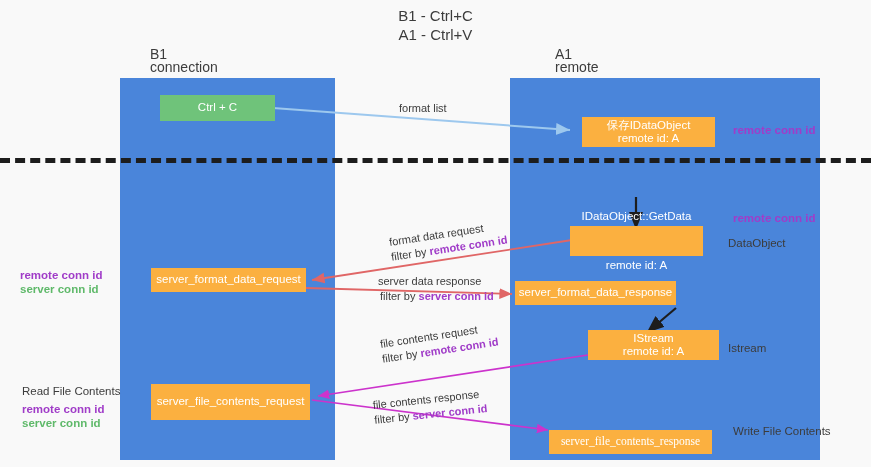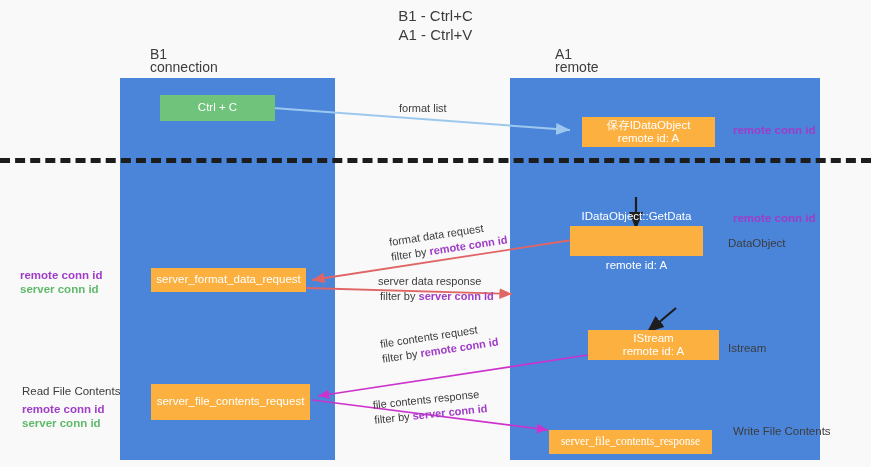--- a/index.html
+++ b/index.html
@@ -124,20 +124,23 @@
 
   <div class="abs node orange" style="left:570px;top:226px;width:133px;height:30px;gap:36px;">
     <div>IDataObject::GetData</div>
     <div class="l2">remote id: A</div>
   </div>
 
   <div class="abs node orange" style="left:151px;top:268px;width:155px;height:24px;">
     <div>server_format_data_request</div>
   </div>
 
+  <div class="abs node orange" style="left:515px;top:281px;width:161px;height:24px;">
+    <div>server_format_data_response</div>
+  </div>
 
   <div class="abs node orange" style="left:588px;top:330px;width:131px;height:30px;">
     <div>IStream</div>
     <div class="l2">remote id: A</div>
   </div>
 
   <div class="abs node orange" style="left:151px;top:384px;width:159px;height:36px;">
     <div>server_file_contents_request</div>
   </div>
 

